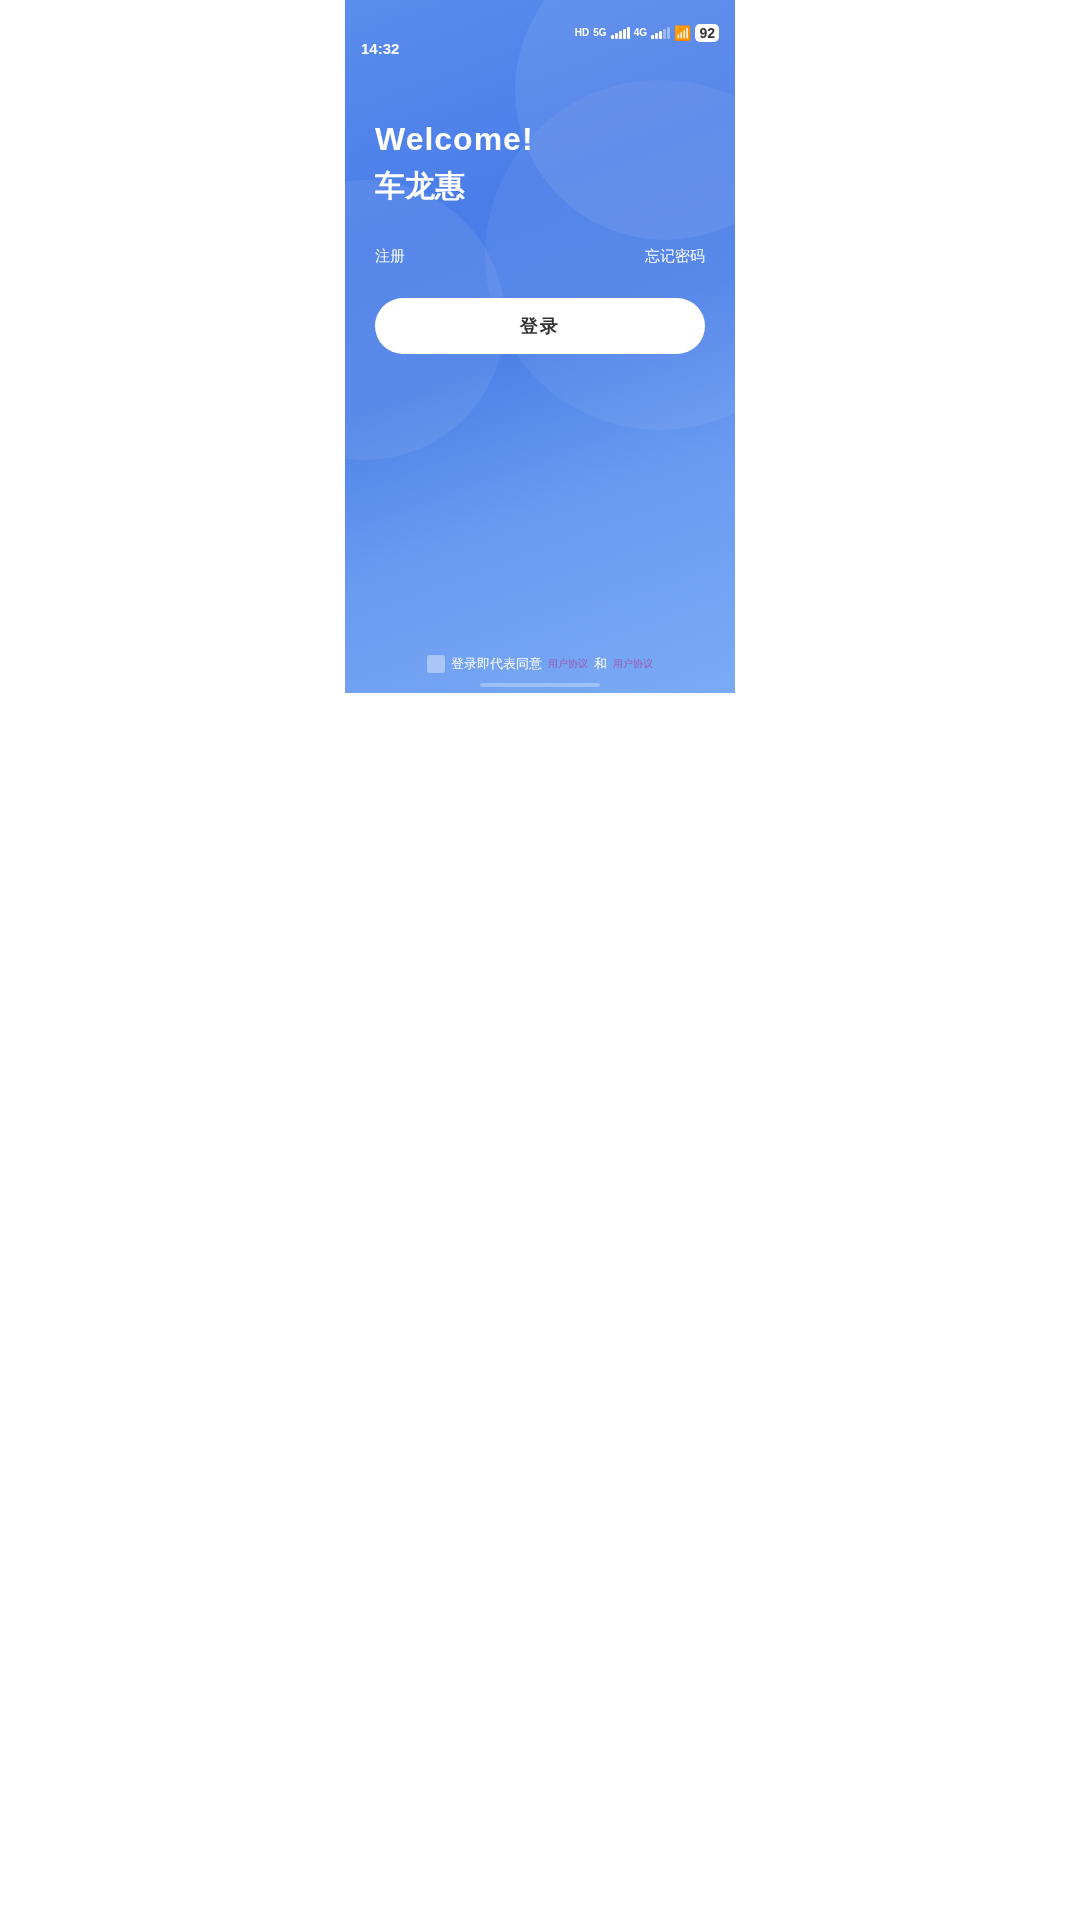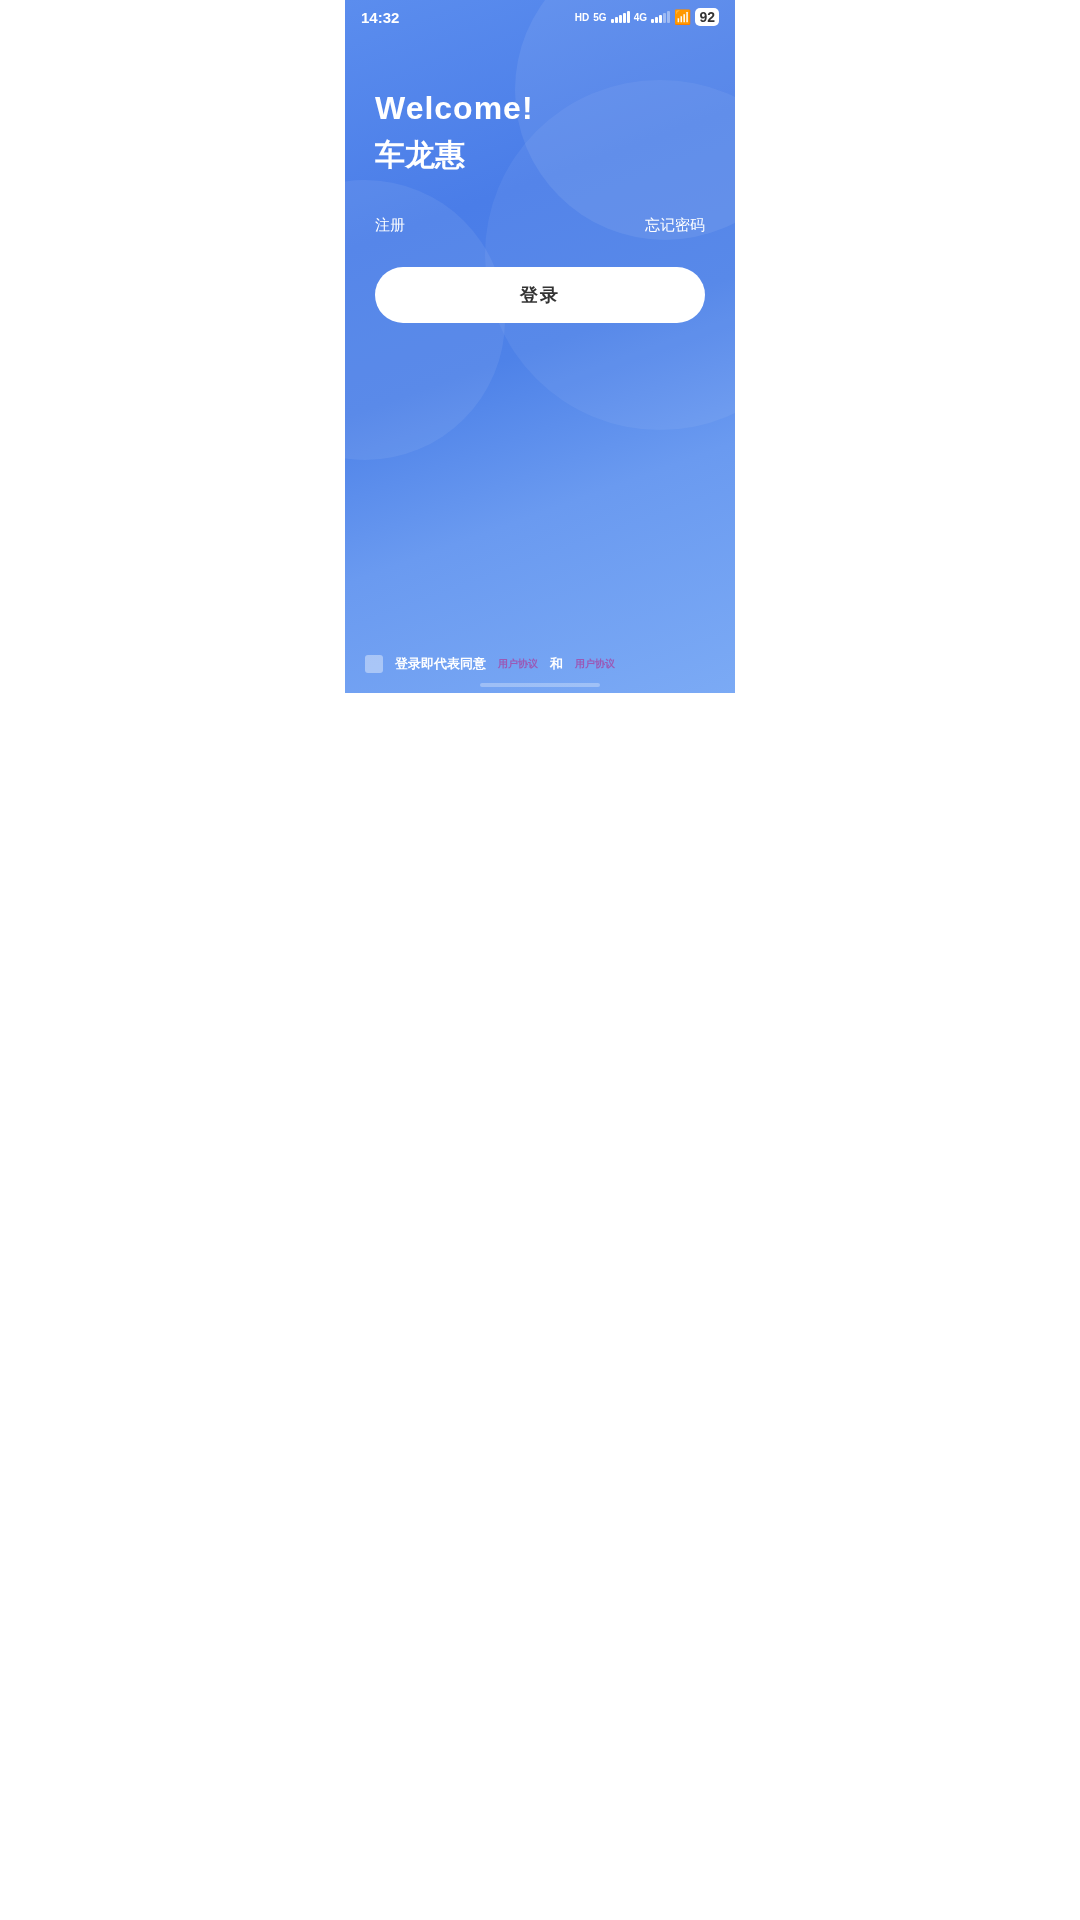--- a/index.html
+++ b/index.html
@@ -62,20 +62,21 @@
       align-items: center;
       padding: 8px 16px 4px 16px;
       position: relative;
       z-index: 10;
     }
 
     .status-time {
       color: white;
       font-size: 15px;
       font-weight: 600;
+      margin-top: 32px;
     }
 
     .status-icons {
       display: flex;
       align-items: center;
       gap: 4px;
       color: white;
       font-size: 11px;
     }
 
@@ -195,24 +196,24 @@
     }
 
     
     .agreement-section {
       position: absolute;
       bottom: 20px;
       left: 0;
       right: 0;
       display: flex;
       align-items: center;
-      gap: 12px;
+      justify-content: center;
+      gap: 6px;
       z-index: 10;
       padding: 0 20px;
-      font-weight: bold;
     }
 
     .checkbox-wrap {
       width: 18px;
       height: 18px;
       background: rgba(255,255,255,0.4);
       border-radius: 3px;
       flex-shrink: 0;
     }
 

